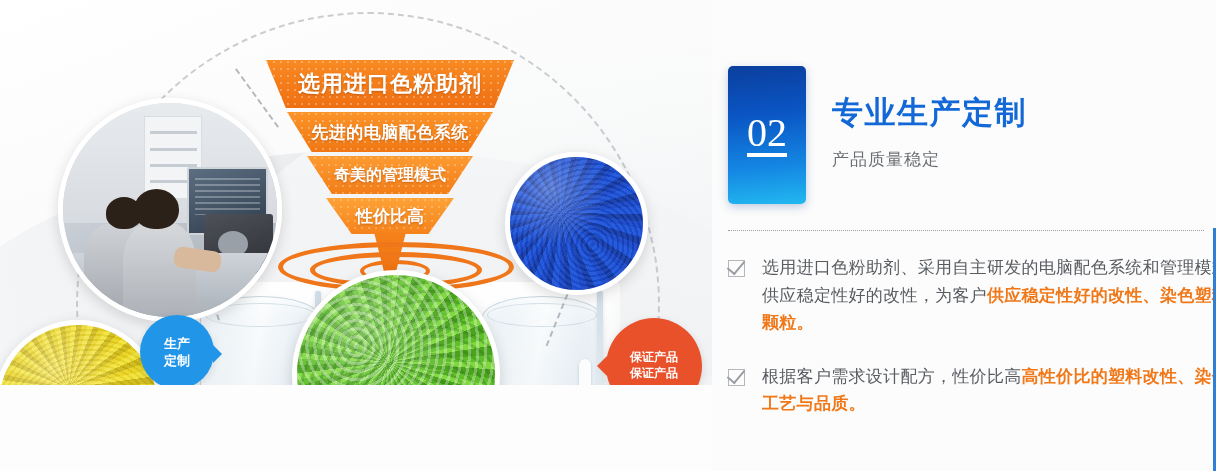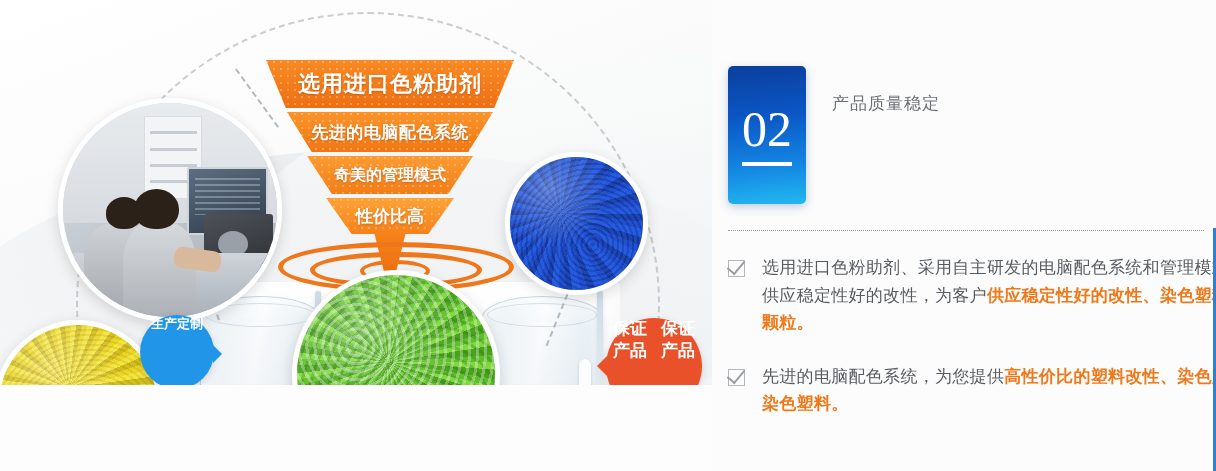--- a/index.html
+++ b/index.html
@@ -150,28 +150,28 @@
       background:
         radial-gradient(circle at 34% 26%,rgba(255,255,255,.32),transparent 48%),
         repeating-conic-gradient(from 8deg at 46% 44%,#5fbf2a 0deg 4deg,#7ed83e 4deg 8deg,#49a31c 8deg 13deg),
         #63c52c;}
   .pellets::after{content:"";position:absolute;inset:0;
       background:
         repeating-radial-gradient(circle at 30% 36%,rgba(255,255,255,.30) 0 3px,transparent 3px 8px),
         repeating-radial-gradient(circle at 70% 68%,rgba(25,90,10,.22) 0 3px,transparent 3px 9px);}
 
   
-  .bubble{position:absolute;border-radius:50%;display:flex;flex-direction:row;
-          justify-content:center;color:#fff;font-weight:bold;
+  .bubble{position:absolute;border-radius:50%;display:flex;flex-direction:column;
+          align-items:center;justify-content:center;color:#fff;font-weight:bold;
           text-align:center;line-height:1.32;}
   .bub-blue{left:140px;top:315px;width:74px;height:74px;background:#2196e8;font-size:13px;
             box-shadow:0 3px 8px rgba(0,0,0,.13);}
   .bub-blue::after{content:"";position:absolute;right:-8px;top:30px;
             border:9px solid transparent;border-left-color:#2196e8;border-right:0;}
-  .bub-red{left:606px;top:318px;width:96px;height:96px;background:#e8512a;font-size:17px;
+  .bub-red{left:606px;top:318px;width:96px;height:96px;background:#e8512a;font-size:12px;
             box-shadow:0 3px 8px rgba(0,0,0,.13);}
   .bub-red::after{content:"";position:absolute;left:-9px;top:38px;
             border:10px solid transparent;border-right-color:#e8512a;border-left:0;}
 
   
   .conn{position:absolute;border-left:2px dashed #a9aeb4;opacity:.85;}
   .c1{left:206px;top:236px;height:86px;transform:rotate(-16deg);}
   .c2{left:256px;top:62px;height:72px;transform:rotate(-36deg);}
   .c3{left:556px;top:292px;height:56px;transform:rotate(22deg);}
 
@@ -179,21 +179,21 @@
   .content{position:absolute;left:712px;top:0;width:504px;height:471px;
            background:#fcfcfc;overflow:hidden;}
   .edge-line{position:absolute;right:0;top:228px;width:3px;height:243px;background:#2f7fd4;}
 
   .head-row{position:absolute;left:16px;top:66px;display:flex;align-items:flex-start;gap:26px;}
   .badge{width:78px;height:138px;border-radius:5px;
          background:linear-gradient(175deg,#0b3f9e 0%,#0a55c4 35%,#1486e2 72%,#22b8f0 100%);
          display:flex;align-items:center;justify-content:center;
          box-shadow:0 3px 10px rgba(10,60,150,.25);}
   .badge-num{color:#fff;font-family:"Liberation Serif","DejaVu Serif",serif;
-         font-size:50px;line-height:1;padding-bottom:8px;border-bottom:4px solid #fff;}
+         font-size:40px;line-height:1;border-bottom:4px solid #fff;}
   .head-text{padding-top:26px;}
   .h-title{font-size:31px;font-weight:bold;color:#1268d6;letter-spacing:1.5px;margin:0 0 14px;}
   .h-sub{font-size:17px;color:#6b6f74;letter-spacing:1px;margin:0;}
 
   .divider{position:absolute;left:16px;top:230px;width:476px;height:0;
            border-top:1px dotted #9aa0a6;}
 
   .bullets{position:absolute;left:16px;top:254px;width:492px;}
   .bullet{display:flex;gap:16px;margin-bottom:26px;}
   .chk{flex:0 0 auto;width:18px;height:18px;margin-top:6px;position:relative;}
@@ -281,20 +281,21 @@
     </div>
   </div>
 
   <div class="content">
 
     <div class="head-row">
       <div class="badge">
         <span class="badge-num">02</span>
       </div>
       <div class="head-text">
+        <p class="h-title">专业生产定制</p>
         <p class="h-sub">产品质量稳定</p>
       </div>
     </div>
 
     <div class="divider"></div>
 
     <div class="bullets">
 
       <div class="bullet">
         <span class="chk">
@@ -307,22 +308,22 @@
           <span class="em">颗粒。</span>
         </span>
       </div>
 
       <div class="bullet">
         <span class="chk">
           <span class="box"></span>
             <span class="tick"></span>
         </span>
         <span class="btext">
-          <span>先进的电脑配色系统，为您提供</span><span class="em">高性价比的塑料改性、染色产</span><br>
-          <span class="em">染色塑料。</span>
+          <span>根据客户需求设计配方，性价比高</span><span class="em">高性价比的塑料改性、染色产</span><br>
+          <span class="em">工艺与品质。</span>
         </span>
       </div>
 
     </div>
 
     <div class="edge-line"></div>
   </div>
 
 </div>
 

